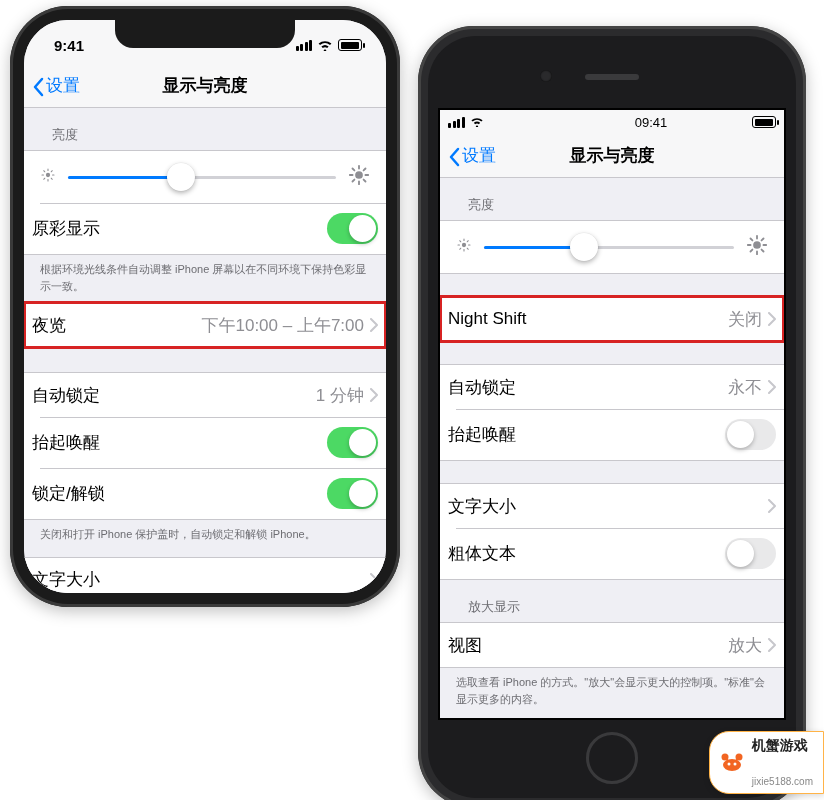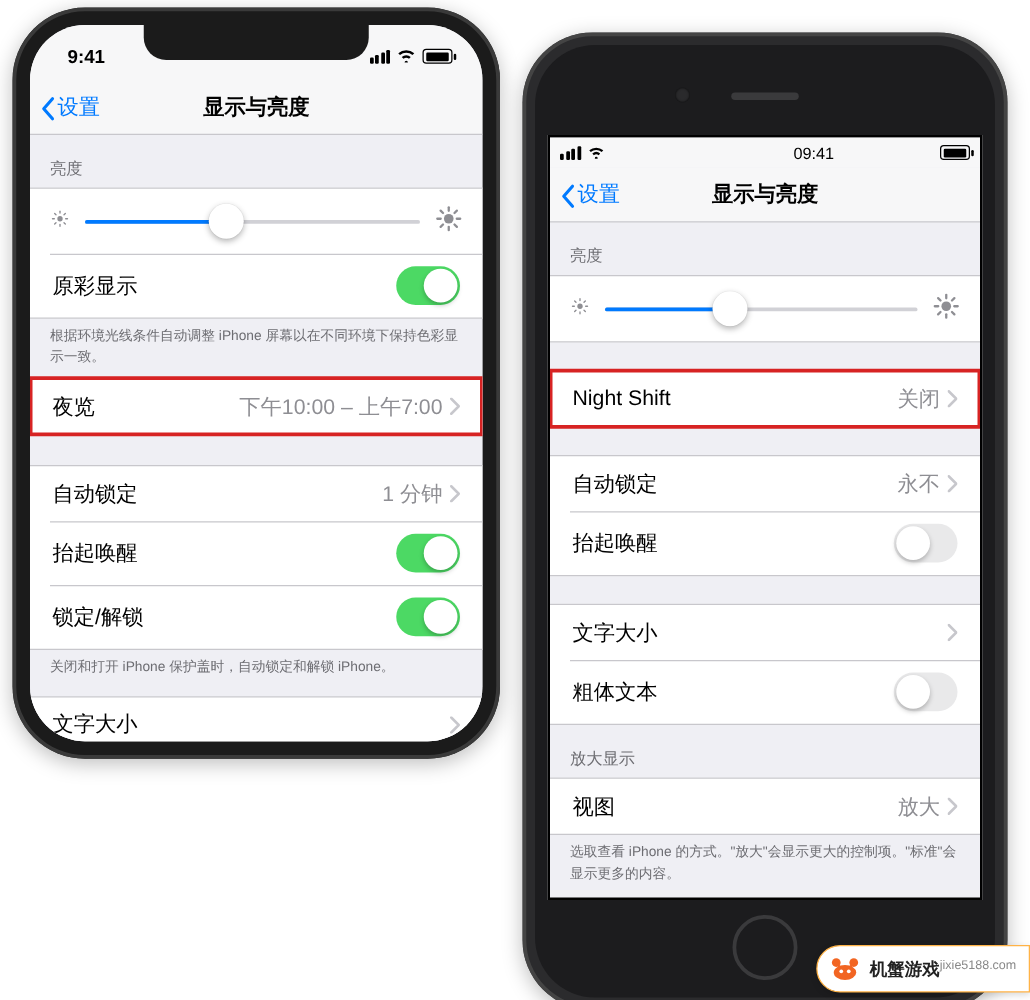--- a/index.html
+++ b/index.html
@@ -141,29 +141,29 @@
   .nav-back {
     position:absolute; left:8px; display:flex; align-items:flex-end;
     color:#007aff; font-size:17px;
   }
   .nav-back svg{margin-right:2px}
   .nav-title { font-size:17px; font-weight:600; color:#000; }
 
   
   .content { background:#efeff4; }
   .section-header {
-    font-size:13px; color:#6d6d72; padding:18px 16px 6px;
+    font-size:13px; color:#6d6d72; padding:18px 28px 6px;
   }
   .section-footer {
     font-size:11px; color:#6d6d72; padding:6px 16px 8px; line-height:1.5;
   }
   .cell-group { background:#fff; border-top:0.5px solid #c8c7cc; border-bottom:0.5px solid #c8c7cc; }
   .cell {
     display:flex; align-items:center; justify-content:space-between;
-    min-height:44px; padding:10px 18px; position:relative;
+    min-height:44px; padding:10px 8px; position:relative;
     font-size:17px; color:#000;
   }
   .cell + .cell::before {
     content:""; position:absolute; top:0; left:16px; right:0; height:0.5px; background:#c8c7cc;
   }
   .cell .label {}
   .cell .value { color:#8e8e93; font-size:17px; display:flex; align-items:center; gap:6px;}
   .chevron { color:#c7c7cc; }
   .chevron svg{display:block}
 
@@ -207,21 +207,21 @@
   .watermark {
     position:absolute; right:0; bottom:6px;
     background:#fff; border:1px solid #ffb347; border-radius:20px 0 0 20px;
     padding:6px 10px 6px 8px; display:flex; align-items:center; gap:6px;
     box-shadow:0 2px 6px rgba(0,0,0,.15);
   }
   .watermark .crab {
     width:28px; height:24px; position:relative;
   }
   .watermark .crab svg{display:block}
-  .watermark .wm-text { display:flex; flex-direction:row; line-height:1.05;}
+  .watermark .wm-text { display:flex; flex-direction:column; line-height:1.05;gap:24px;}
   .watermark .wm-title { font-size:14px; font-weight:700; color:#222;}
   .watermark .wm-url { font-size:10px; color:#888;}
 </style>
 </head>
 <body>
 
 <div class="phones">
 
   <div class="iphone-x">
     <div class="screen">

